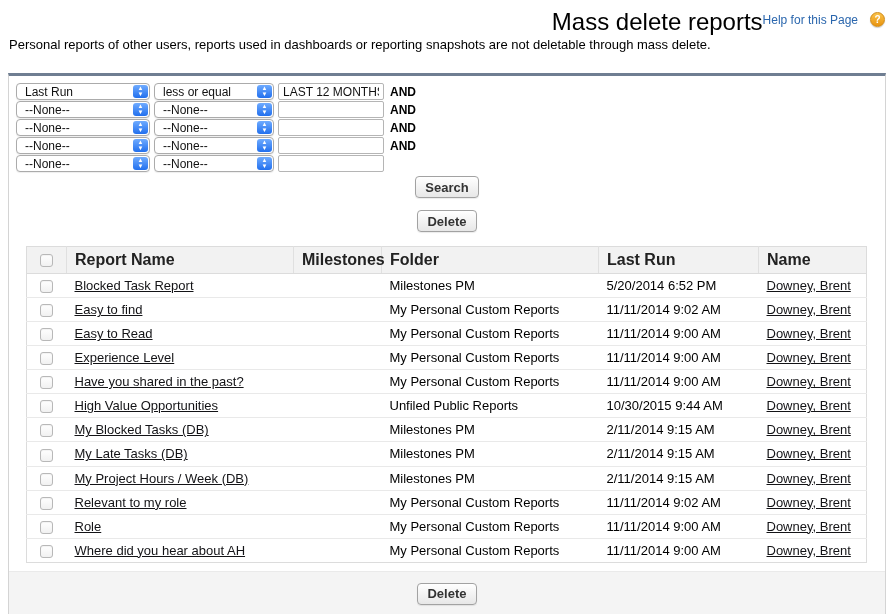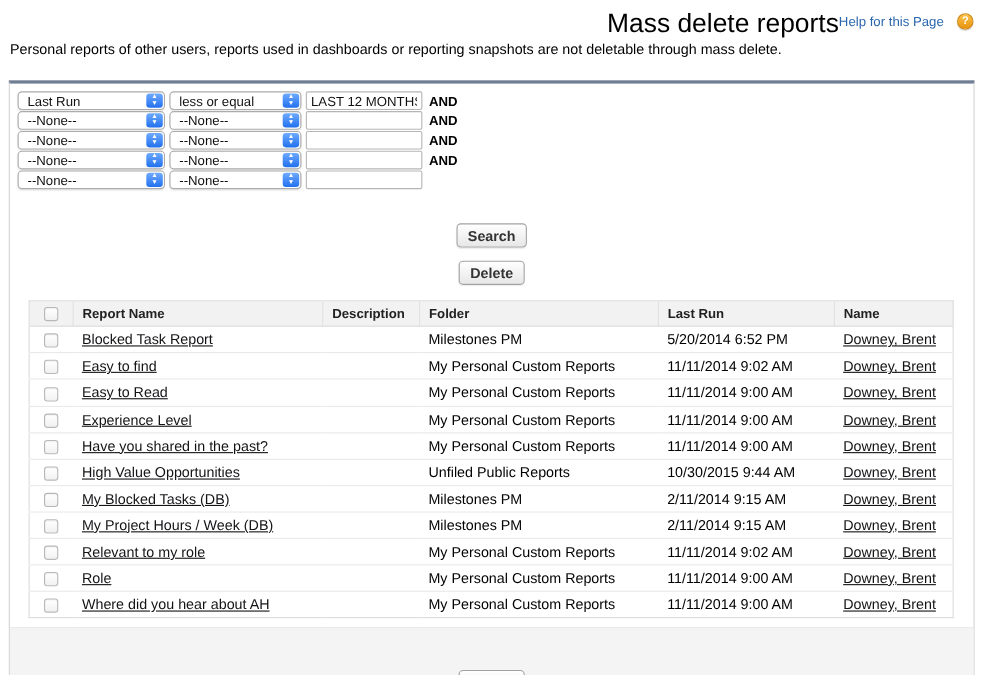--- a/index.html
+++ b/index.html
@@ -62,34 +62,33 @@
   }
   .and-label{font-size:12px;font-weight:bold;color:#000;}
 
   .action-buttons{display:flex;flex-direction:column;align-items:center;margin-top:4px;}
   button.btn{
     font-family:inherit;font-size:13px;font-weight:bold;color:#333;
     background:linear-gradient(#ffffff,#e7e7e7);
     border:1px solid #a2a2a2;border-radius:4px;
     padding:2px 9px;height:22px;cursor:pointer;
     box-shadow:0 1px 1px rgba(0,0,0,.08);
-    margin-top:27px;
   }
   .action-buttons .btn + .btn{margin-top:12px;}
 
   table.reports{
     border-collapse:collapse;table-layout:fixed;
     margin:14px 21px 0 17px;width:840px;
     font-size:13px;
   }
   table.reports{border:1px solid var(--tbl-border);}
   th,td{padding:4px 8px;text-align:left;vertical-align:middle;height:23px;}
   thead th{
     background:var(--hdr-bg);
-    font-size:12px;font-weight:bold;color:#222;
+    font-size:16px;font-weight:bold;color:#222;
     border-bottom:1px solid var(--tbl-border);
     border-right:1px solid #e0e0e0;
   }
   thead th:last-child{border-right:none;}
   tbody td{border-bottom:1px solid var(--row-line);color:#000;}
   tbody tr:last-child td{border-bottom:none;}
   td a,.tbl-link{color:#131316;text-decoration:underline;cursor:pointer;}
   .cb-cell{text-align:center;}
   .checkbox{
     width:13px;height:13px;display:inline-block;vertical-align:middle;
@@ -224,21 +223,21 @@
       <col style="width:217px">
         <col style="width:160px">
         <col style="width:108px">
     </colgroup>
     <thead>
       <tr id="header-row">
         <th class="cb-cell">
           <span class="checkbox"></span>
         </th>
       <th>Report Name</th>
-          <th>Description</th>
+          <th>Milestones</th>
           <th>Folder</th>
           <th>Last Run</th>
           <th>Name</th>
         </tr>
     </thead>
     <tbody id="table-body">
         <tr>
           <td class="cb-cell"><span class="checkbox"></span></td>
           <td><a class="tbl-link" href="#">Blocked Task Report</a></td>
           <td></td>
@@ -289,20 +288,28 @@
         <tr>
           <td class="cb-cell"><span class="checkbox"></span></td>
           <td><a class="tbl-link" href="#">My Blocked Tasks (DB)</a></td>
           <td></td>
           <td>Milestones PM</td>
           <td>2/11/2014 9:15 AM</td>
           <td><a class="tbl-link" href="#">Downey, Brent</a></td>
         </tr>
         <tr>
           <td class="cb-cell"><span class="checkbox"></span></td>
+          <td><a class="tbl-link" href="#">My Late Tasks (DB)</a></td>
+          <td></td>
+          <td>Milestones PM</td>
+          <td>2/11/2014 9:15 AM</td>
+          <td><a class="tbl-link" href="#">Downey, Brent</a></td>
+        </tr>
+        <tr>
+          <td class="cb-cell"><span class="checkbox"></span></td>
           <td><a class="tbl-link" href="#">My Project Hours / Week (DB)</a></td>
           <td></td>
           <td>Milestones PM</td>
           <td>2/11/2014 9:15 AM</td>
           <td><a class="tbl-link" href="#">Downey, Brent</a></td>
         </tr>
         <tr>
           <td class="cb-cell"><span class="checkbox"></span></td>
           <td><a class="tbl-link" href="#">Relevant to my role</a></td>
           <td></td>

